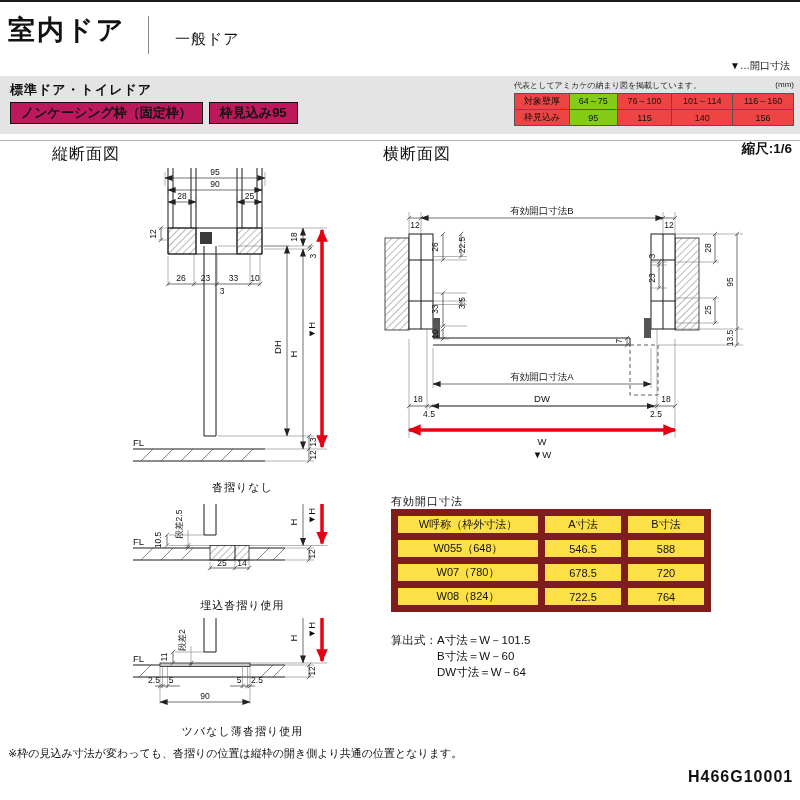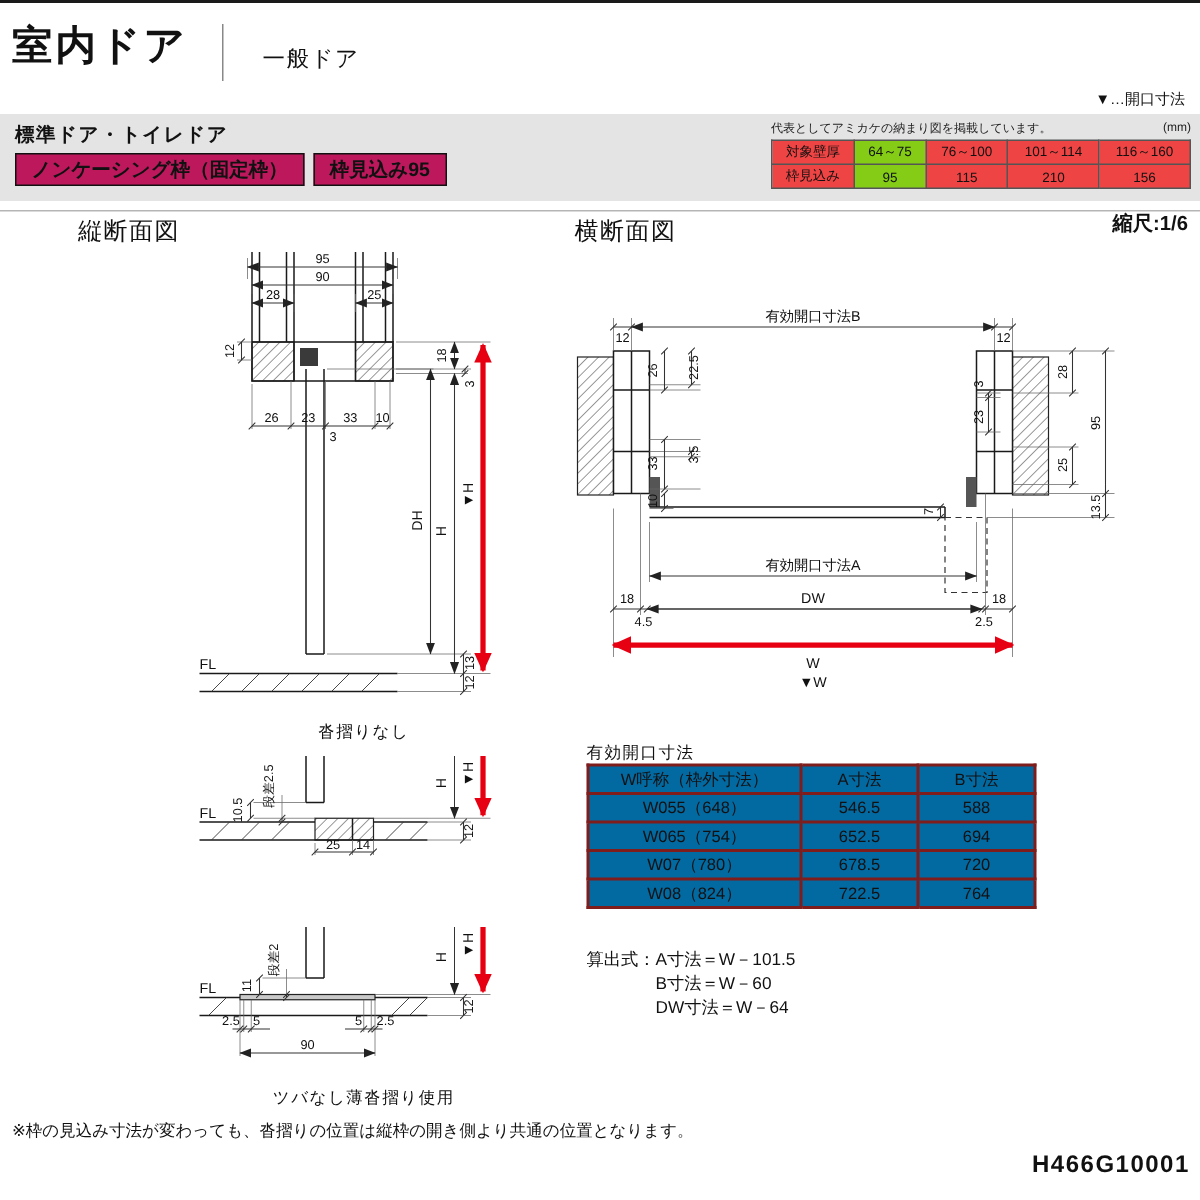--- a/index.html
+++ b/index.html
@@ -33,22 +33,22 @@
   .dim{stroke:#333;stroke-width:0.7;fill:none;}
   .ext{stroke:#666;stroke-width:0.5;fill:none;}
   .dashed{stroke:#333;stroke-width:0.8;fill:none;stroke-dasharray:4 3;}
   .redln{stroke:#e60012;stroke-width:3.5;fill:none;}
   .dtxt{font-size:8.5px;fill:#111;}
   .dtxt2{font-size:9.5px;fill:#111;}
   .caption{position:absolute;font-size:11px;text-align:center;letter-spacing:1px;}
   
   .opentitle{position:absolute;left:391px;top:492px;font-size:11px;letter-spacing:1px;}
   .opentable{position:absolute;left:391px;top:507px;border-collapse:collapse;}
-  .opentable th,.opentable td{border:2px solid #7f1d1d;font-size:11px;font-weight:normal;
-       text-align:center;padding:1px 6px;height:15px;background:#0369a1;}
+  .opentable th,.opentable td{border:7px solid #7f1d1d;font-size:11px;font-weight:normal;
+       text-align:center;padding:1px 6px;height:15px;background:#fde047;}
   .opentable th:first-child,.opentable td:first-child{width:128px;}
   .opentable th:nth-child(2),.opentable td:nth-child(2){width:64px;}
   .opentable th:nth-child(3),.opentable td:nth-child(3){width:64px;}
   
   .formulas{position:absolute;left:391px;top:630px;display:flex;font-size:11.5px;line-height:16px;}
   .fl-label{white-space:pre;}
   .footnote{position:absolute;left:8px;top:744px;font-size:11px;}
   .doccode{position:absolute;left:688px;top:766px;font-size:16px;letter-spacing:1px;font-weight:bold;}
 </style>
 </head>
@@ -78,21 +78,21 @@
           <th>対象壁厚</th>
           <td class="hl">64～75</td>
           <td>76～100</td>
           <td>101～114</td>
           <td>116～160</td>
         </tr>
         <tr>
           <th>枠見込み</th>
           <td class="hl">95</td>
           <td>115</td>
-          <td>210</td>
+          <td>140</td>
           <td>156</td>
         </tr>
       </tbody>
     </table>
   </div>
 
   <div class="secline"></div>
   <span class="seclabel" style="left:52px;top:142px">縦断面図</span>
   <span class="seclabel" style="left:383px;top:142px">横断面図</span>
   <span class="scale">縮尺:1/6</span>
@@ -182,20 +182,21 @@
     <line class="redln" x1="197" y1="0" x2="197" y2="39.5" marker-end="url(#arb)"></line>
     <text class="dtxt2" x="8" y="41">FL</text>
     <text class="dtxt" x="36" y="36" text-anchor="middle" transform="rotate(-90 36 36)">10.5</text>
     <text class="dtxt" x="57" y="20" text-anchor="middle" transform="rotate(-90 57 20)">段差2.5</text>
     <text class="dtxt2" x="172" y="18" text-anchor="middle" transform="rotate(-90 172 18)">H</text>
     <text class="dtxt2" x="190" y="12" text-anchor="middle" transform="rotate(-90 190 12)">▼H</text>
     <text class="dtxt" x="190" y="50" text-anchor="middle" transform="rotate(-90 190 50)">12</text>
     <text class="dtxt" x="97" y="62" text-anchor="middle">25</text>
     <text class="dtxt" x="117" y="62" text-anchor="middle">14</text>
   </svg>
+  <div class="caption" style="left:125px;top:596px;width:235px">埋込沓摺り使用</div>
 
   <svg class="drw" style="left:125px;top:616px" width="235" height="104" viewBox="0 0 235 104">
     <defs>
       <marker id="abc" viewBox="0 0 10 10" refX="9.5" refY="5" markerWidth="8" markerHeight="8" orient="auto-start-reverse" markerUnits="userSpaceOnUse">
           <path d="M0,1.2 L10,5 L0,8.8 z" fill="#222"></path>
         </marker>
       <marker id="arc" viewBox="0 0 10 10" refX="9" refY="5" markerWidth="13" markerHeight="13" orient="auto-start-reverse" markerUnits="userSpaceOnUse">
           <path d="M0,0.5 L10,5 L0,9.5 z" fill="#e60012"></path>
         </marker>
     </defs>
@@ -291,25 +292,20 @@
         <th>W呼称（枠外寸法）</th>
         <th>A寸法</th>
         <th>B寸法</th>
       </tr>
       <tr>
         <td>W055（648）</td>
         <td>546.5</td>
         <td>588</td>
       </tr>
       <tr>
-        <td>W065（754）</td>
-        <td>652.5</td>
-        <td>694</td>
-      </tr>
-      <tr>
         <td>W07（780）</td>
         <td>678.5</td>
         <td>720</td>
       </tr>
       <tr>
         <td>W08（824）</td>
         <td>722.5</td>
         <td>764</td>
       </tr>
     </tbody>

